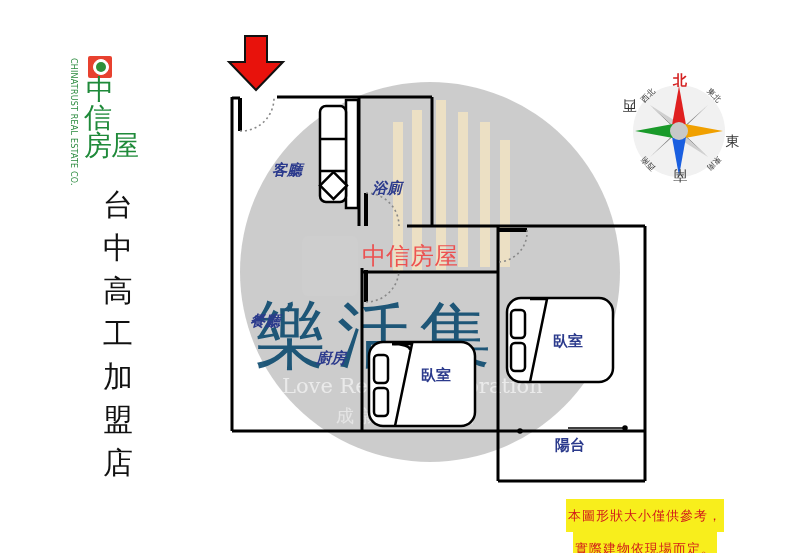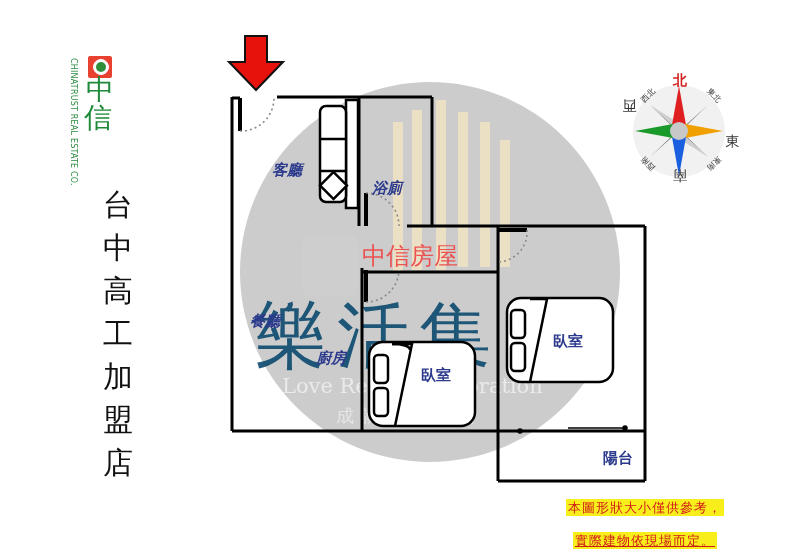--- a/index.html
+++ b/index.html
@@ -25,31 +25,32 @@
   .wm-text-small { left:336px; top:404px; font-family:"DejaVu Sans", sans-serif; font-size:18px; color:#e8e8e8; letter-spacing:6px; opacity:0.9; }
   .wm-text-mid { left:362px; top:240px; font-family:"DejaVu Sans", sans-serif; font-size:24px; color:#ef4444; opacity:0.9; }
   .wm-logo { left:302px; top:236px; width:56px; height:60px; background:#cfcfcf; border-radius:6px; opacity:0.7; }
   
   .room { font-family:"DejaVu Sans", sans-serif; font-weight:bold; color:#2b3a8c; font-size:15px; font-style:italic; }
   .room.up { font-style:normal; }
   
   .compass { left:620px; top:70px; width:118px; height:110px; }
   .dir { position:absolute; font-family:"DejaVu Serif", serif; color:#333; }
   
-  .disc { left:566px; font-family:"DejaVu Serif", serif; font-size:13px; color:#d11a1a; background:#f8ee1c; line-height:17px; padding:0 2px; letter-spacing:1px; }
+  .disc { left:566px; font-family:"DejaVu Serif", serif; font-size:13px; color:#d11a1a; background:#f8ee1c; line-height:17px; padding:8px 2px; letter-spacing:1px; }
 </style>
 </head>
 <body>
 
 <div class="abs logo-box"></div>
 <div class="abs logo-medal"></div>
 <div class="abs logo-side">CHINATRUST REAL ESTATE CO.</div>
 <div class="abs logo-zh">
   <span class="l1">中</span>
   <span class="l2">信</span>
+  <span class="l3">房屋</span>
 </div>
 
 <div class="abs branch">
   <span>台</span>
   <span>中</span>
   <span>高</span>
   <span>工</span>
   <span>加</span>
   <span>盟</span>
   <span>店</span>
@@ -136,21 +137,21 @@
     <path d="M530,299 L547,299 L530,382"></path>
   </g>
 </svg>
 
 <div class="abs room" style="left:272px;top:161px;font-family:Liberation Serif, serif;">客廳</div>
 <div class="abs room" style="left:372px;top:151px;margin-top:28px;">浴廁</div>
 <div class="abs room" style="left:250px;top:312px;">餐廳</div>
 <div class="abs room" style="left:316px;top:349px;font-style:italic;">廚房</div>
 <div class="abs room up" style="left:421px;top:366px;">臥室</div>
 <div class="abs room up" style="left:553px;top:332px;">臥室</div>
-<div class="abs room up" style="left:555px;top:449px;margin-left:48px;">陽台</div>
+<div class="abs room up" style="left:555px;top:436px;">陽台</div>
 
 <div class="abs compass">
   <svg width="118" height="110" style="position:absolute;left:0;top:0;">
     <circle cx="59" cy="61" r="46" fill="#f1f1f1"></circle>
     <g fill="#777">
       <polygon points="59,61 30,35 52,56"></polygon>
       <polygon points="59,61 88,35 66,56"></polygon>
       <polygon points="59,61 30,87 52,66"></polygon>
       <polygon points="59,61 88,87 66,66"></polygon>
     </g>

